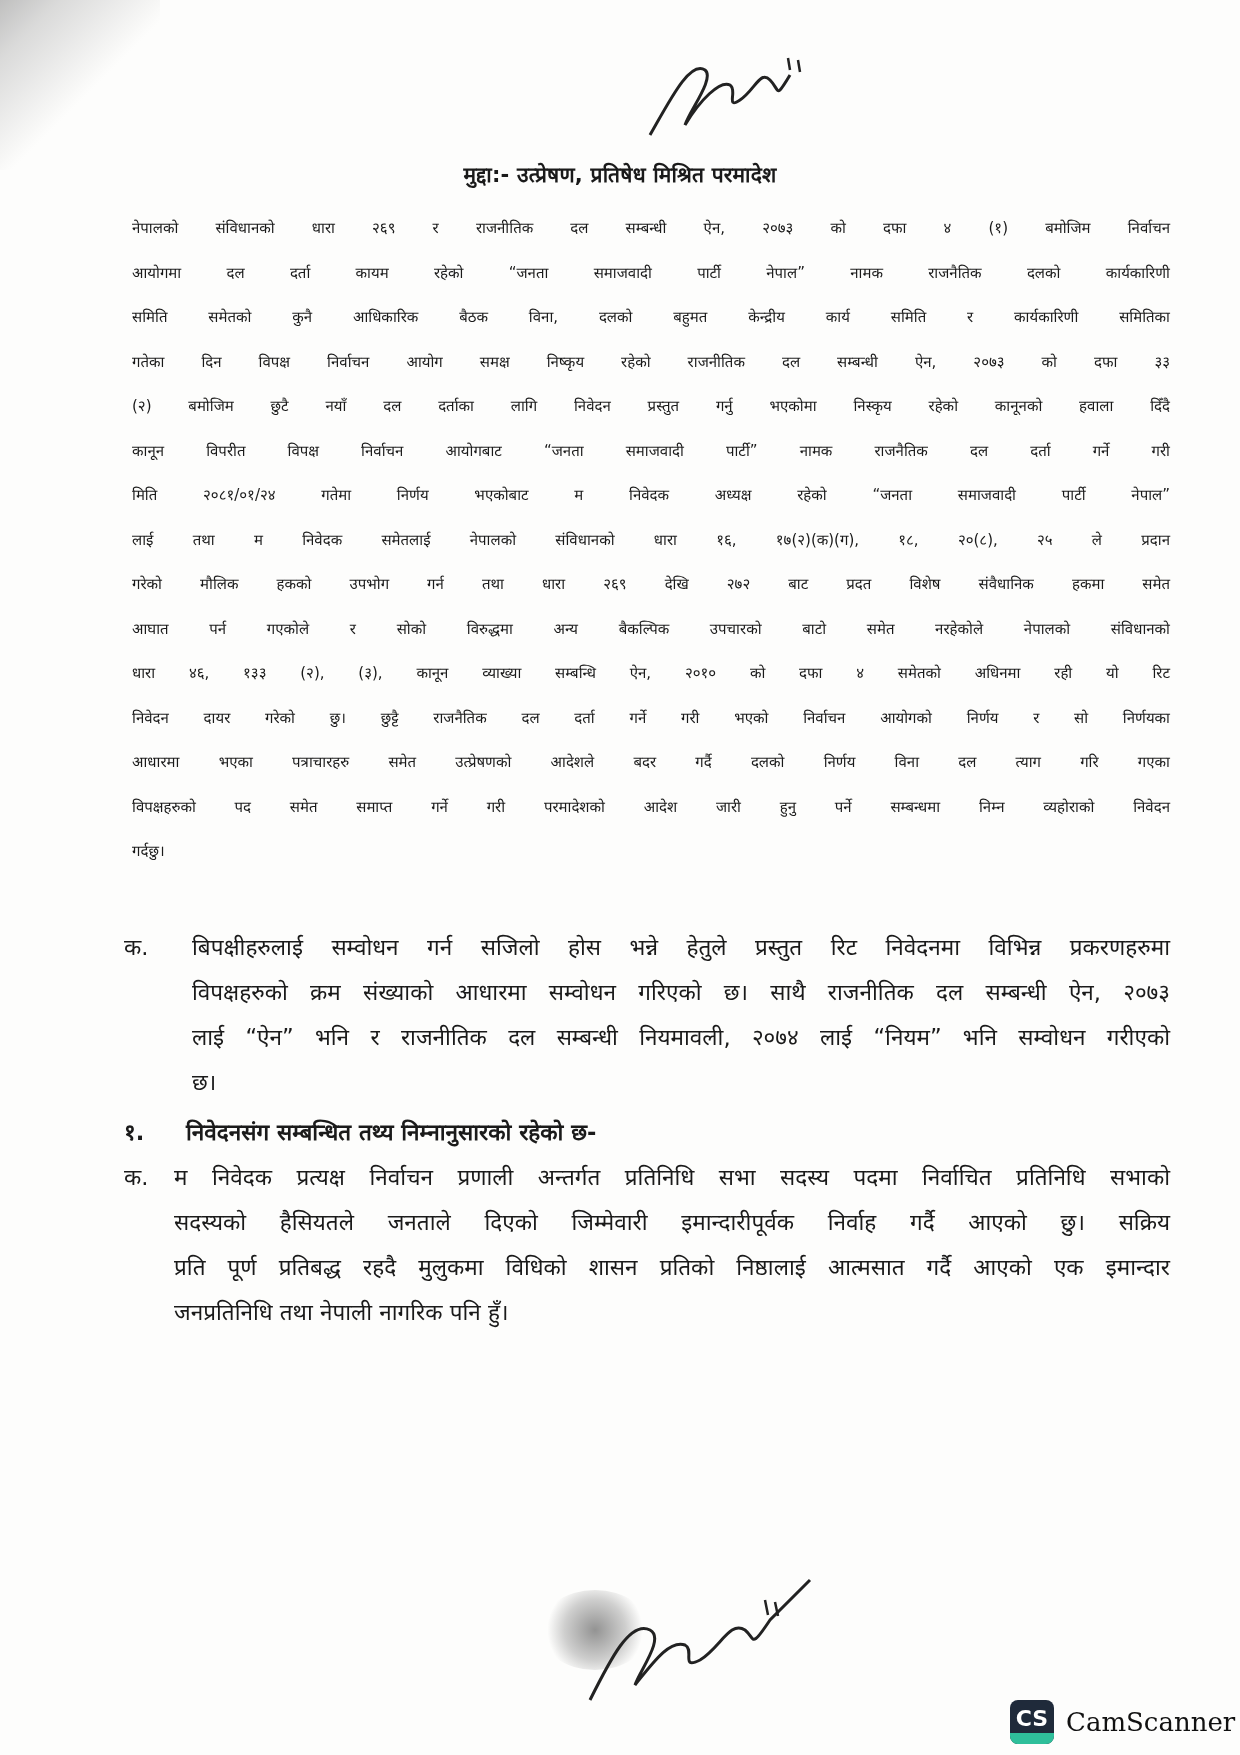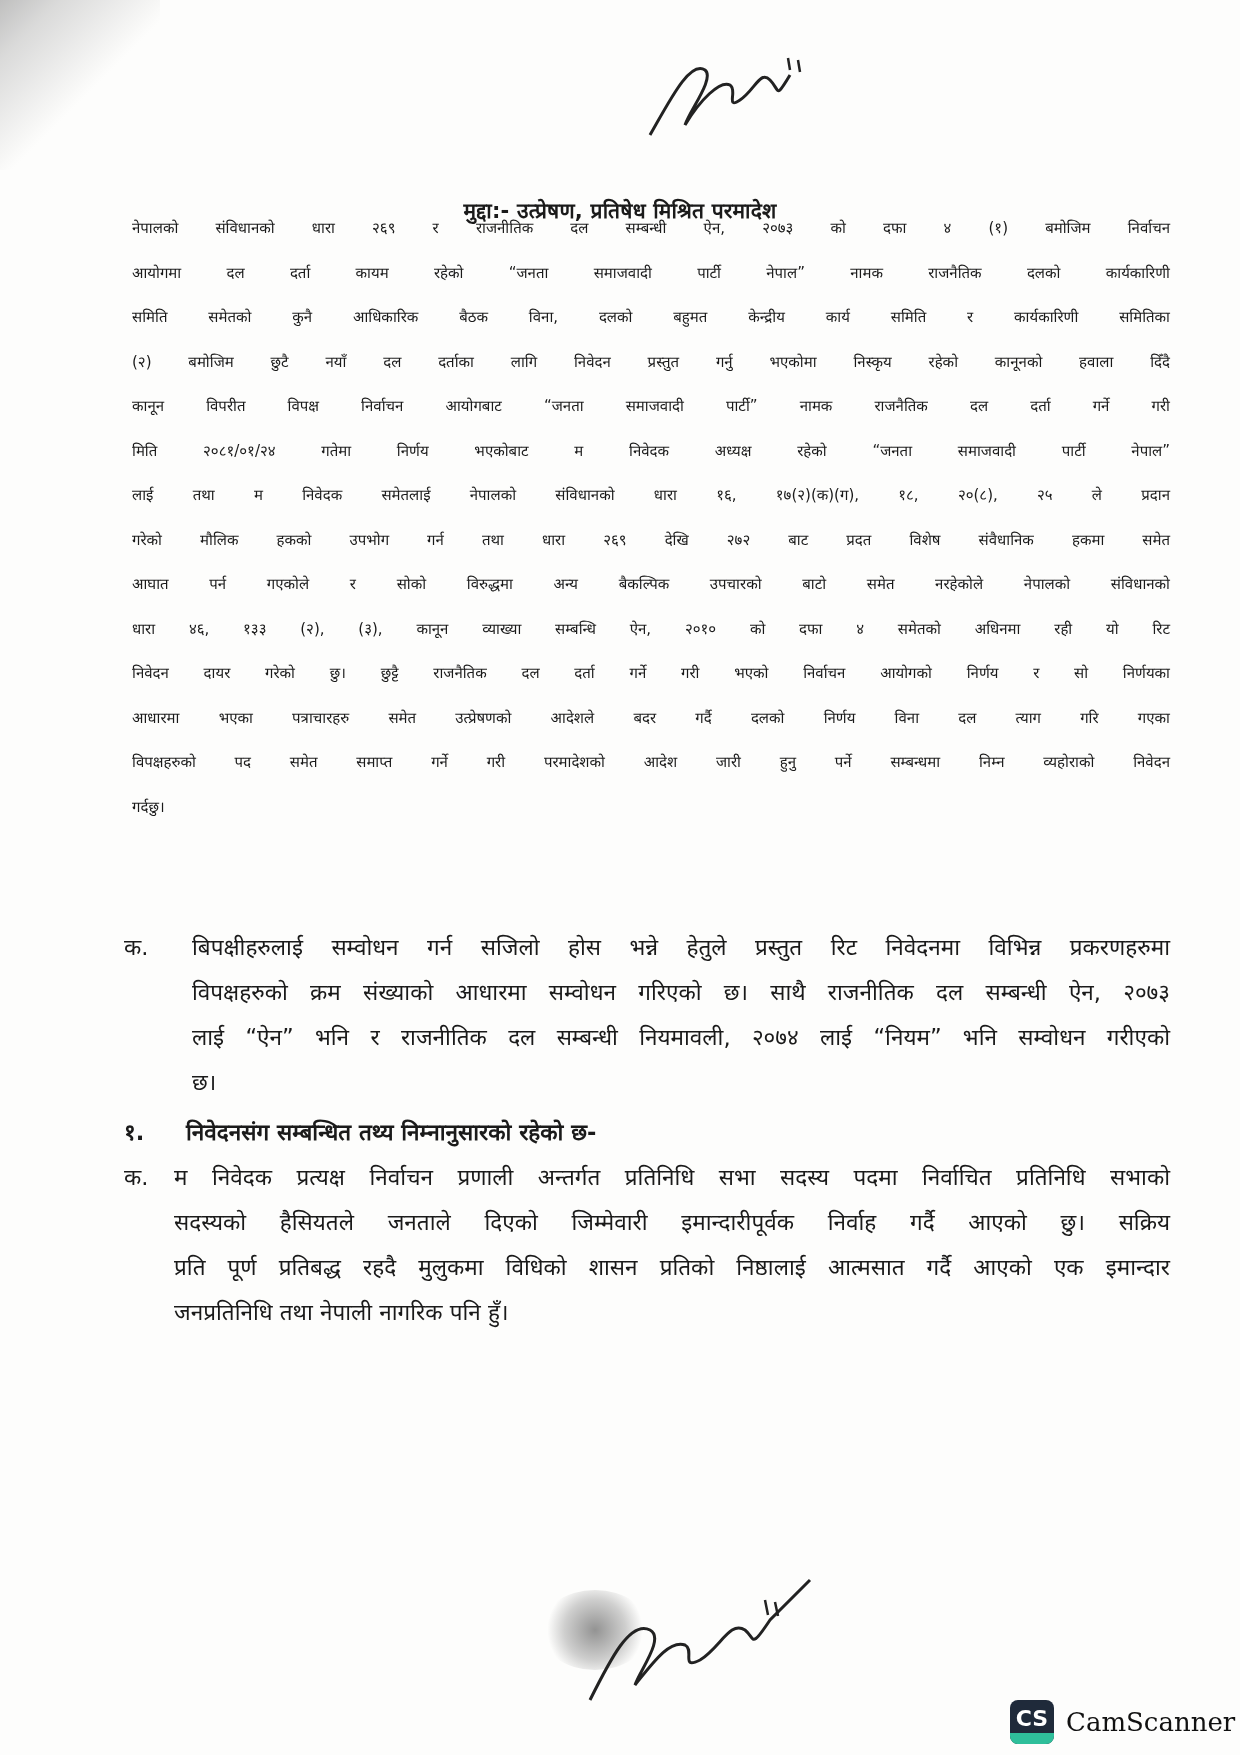--- a/index.html
+++ b/index.html
@@ -12,21 +12,21 @@
   .page { position:absolute; inset:0; background:#fdfdfc; }
   .corner-shadow {
     position:absolute; left:0; top:0; width:160px; height:170px;
     background:linear-gradient(135deg, #8d8d8d 0%, #bdbdbd 18%, rgba(255,255,255,0) 55%);
     opacity:.55;
   }
   .sig { position:absolute; }
   .sig svg { display:block; }
   .title {
     position:absolute; left:0; right:0; top:160px; text-align:center;
-    font-size:21px; font-weight:bold; letter-spacing:.2px;margin-top:36px;
+    font-size:21px; font-weight:bold; letter-spacing:.2px;
   }
   .para {
     position:absolute; left:132px; width:1038px;
     font-size:15px; line-height:44.5px; text-align:justify;
   }
   .line { display:block; white-space:nowrap; text-align:justify; text-align-last:justify; }
   .line.last { text-align-last:left; }
   .item { position:absolute; left:124px; width:1046px; font-size:22.5px; line-height:45px; }
   .item .marker { position:absolute; left:0; top:0; }
   .item .body { position:absolute; left:68px; right:0; }
@@ -63,20 +63,21 @@
       <path d="M158,18 L160,30 M168,20 L170,32" stroke="#222" stroke-width="2.5"></path>
     </svg>
   </div>
 
   <div class="title">मुद्दा:- उत्प्रेषण, प्रतिषेध मिश्रित परमादेश</div>
 
   <div class="para" style="top:206px;">
     <span class="line">नेपालको संविधानको धारा २६९ र राजनीतिक दल सम्बन्धी ऐन, २०७३ को दफा ४ (१) बमोजिम निर्वाचन</span>
     <span class="line">आयोगमा दल दर्ता कायम रहेको “जनता समाजवादी पार्टी नेपाल” नामक राजनैतिक दलको कार्यकारिणी</span>
     <span class="line">समिति समेतको कुनै आधिकारिक बैठक विना, दलको बहुमत केन्द्रीय कार्य समिति र कार्यकारिणी समितिका</span>
+    <span class="line">गतेका दिन विपक्ष निर्वाचन आयोग समक्ष निष्कृय रहेको राजनीतिक दल सम्बन्धी ऐन, २०७३ को दफा ३३</span>
     <span class="line">(२) बमोजिम छुटै नयाँ दल दर्ताका लागि निवेदन प्रस्तुत गर्नु भएकोमा निस्कृय रहेको कानूनको हवाला दिँदै</span>
     <span class="line">कानून विपरीत विपक्ष निर्वाचन आयोगबाट “जनता समाजवादी पार्टी” नामक राजनैतिक दल दर्ता गर्ने गरी</span>
     <span class="line">मिति २०८१/०१/२४ गतेमा निर्णय भएकोबाट म निवेदक अध्यक्ष रहेको “जनता समाजवादी पार्टी नेपाल”</span>
     <span class="line">लाई तथा म निवेदक समेतलाई नेपालको संविधानको धारा १६, १७(२)(क)(ग), १८, २०(८), २५ ले प्रदान</span>
     <span class="line">गरेको मौलिक हकको उपभोग गर्न तथा धारा २६९ देखि २७२ बाट प्रदत विशेष संवैधानिक हकमा समेत</span>
     <span class="line">आघात पर्न गएकोले र सोको विरुद्धमा अन्य बैकल्पिक उपचारको बाटो समेत नरहेकोले नेपालको संविधानको</span>
     <span class="line">धारा ४६, १३३ (२), (३), कानून व्याख्या सम्बन्धि ऐन, २०१० को दफा ४ समेतको अधिनमा रही यो रिट</span>
     <span class="line">निवेदन दायर गरेको छु। छुट्टै राजनैतिक दल दर्ता गर्ने गरी भएको निर्वाचन आयोगको निर्णय र सो निर्णयका</span>
     <span class="line">आधारमा भएका पत्राचारहरु समेत उत्प्रेषणको आदेशले बदर गर्दै दलको निर्णय विना दल त्याग गरि गएका</span>
     <span class="line">विपक्षहरुको पद समेत समाप्त गर्ने गरी परमादेशको आदेश जारी हुनु पर्ने सम्बन्धमा निम्न व्यहोराको निवेदन</span>

